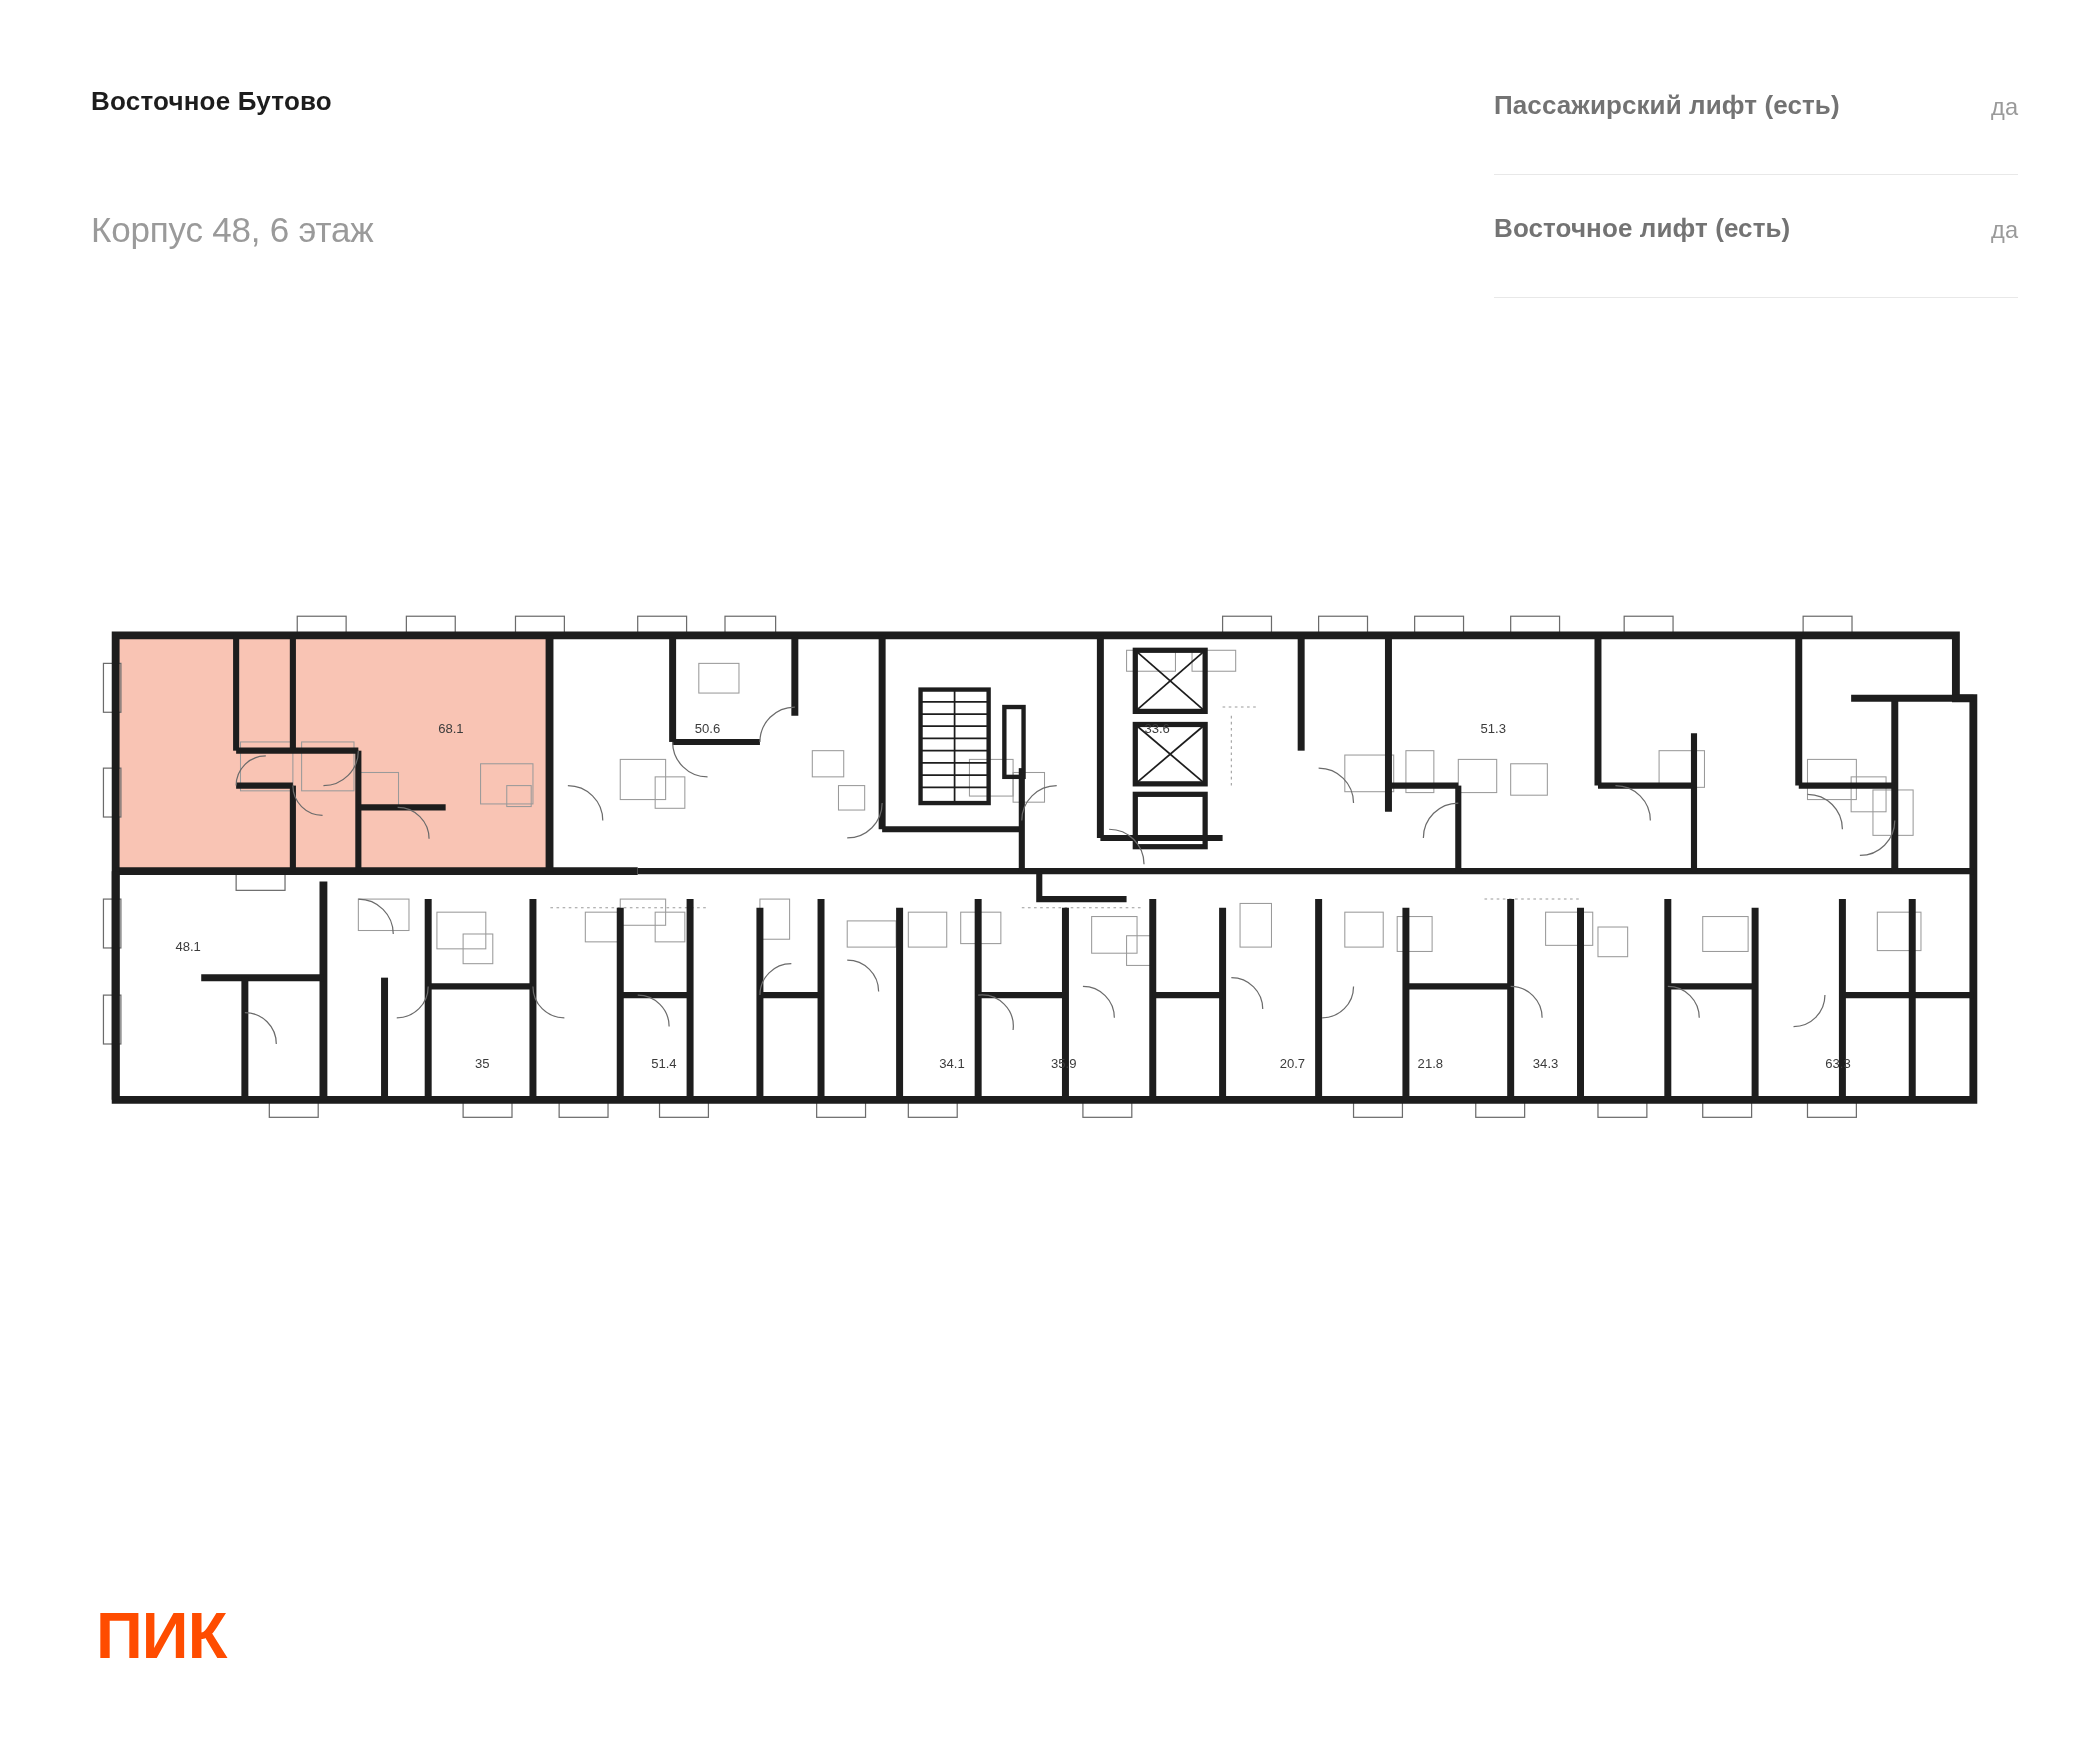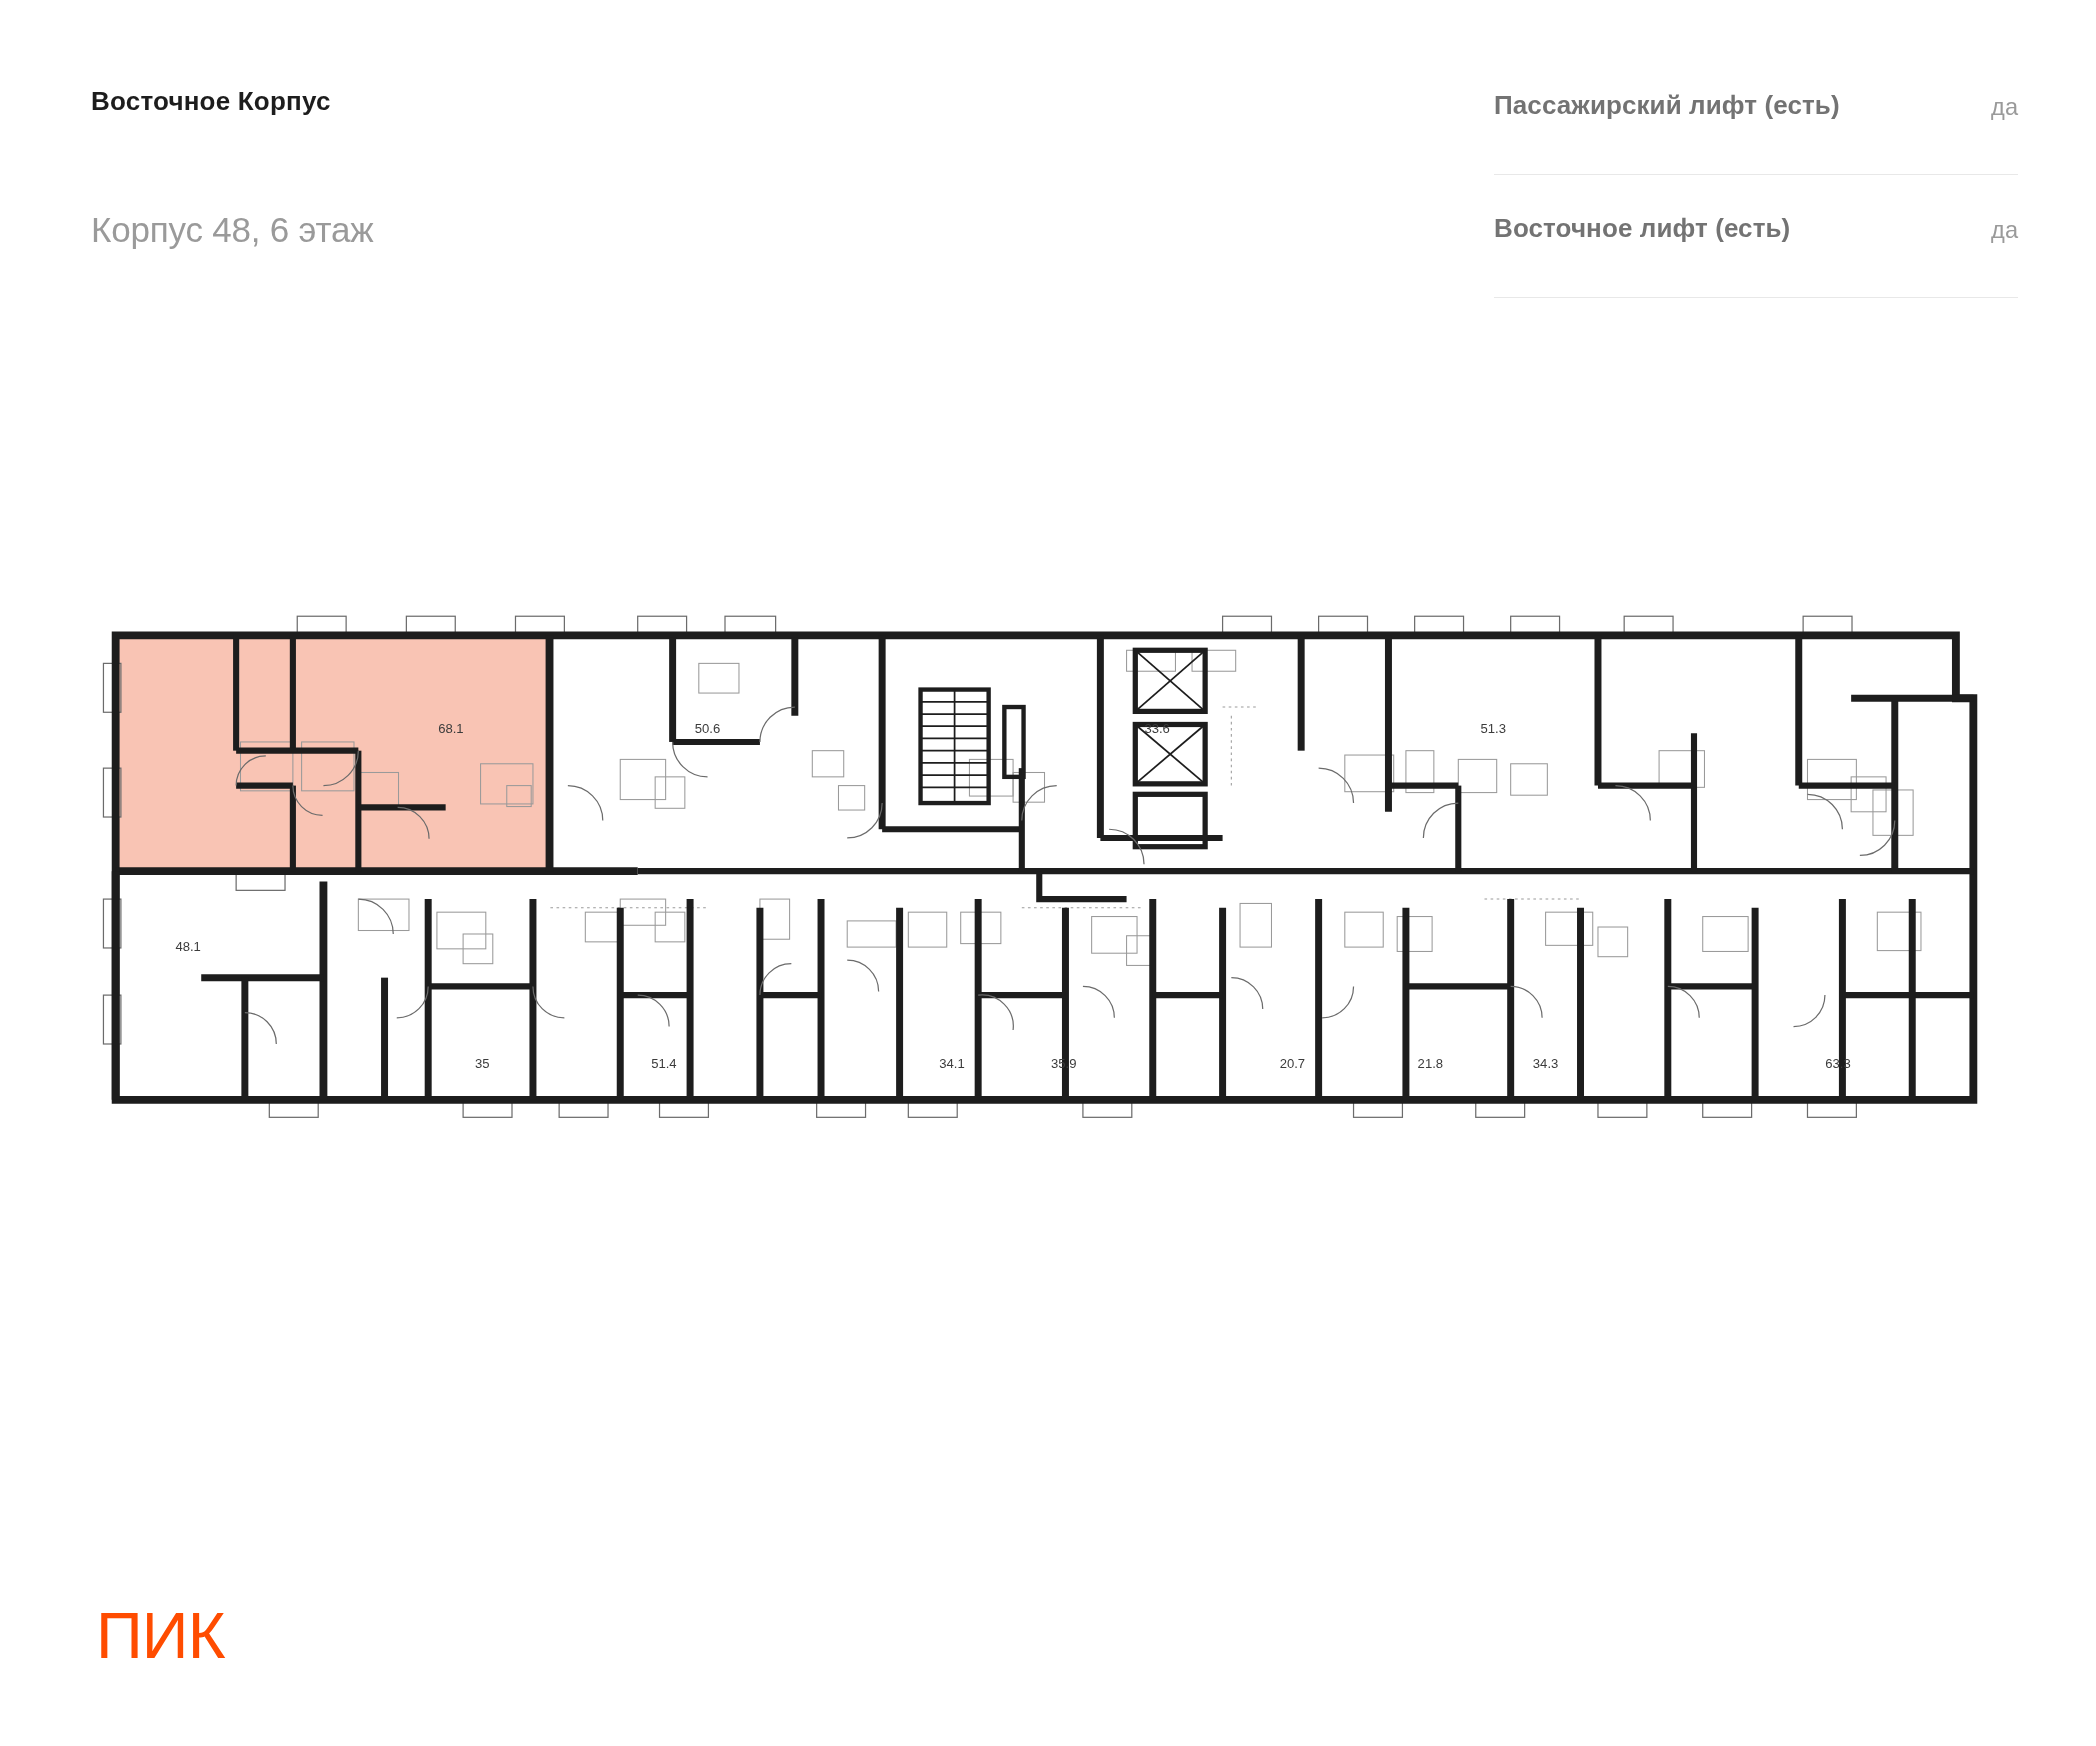--- a/index.html
+++ b/index.html
@@ -97,42 +97,42 @@
   .plan-svg {
     display: block;
   }
 
   
   .logo {
     position: absolute;
     left: 96px;
     top: 1603px;
     font-size: 65px;
-    font-weight: 400;
+    font-weight: 700;
     color: #ff4c00;
     letter-spacing: -0.9px;
     line-height: 1;
   }
 
   .area-label {
     font-family: "Liberation Sans", sans-serif;
     font-size: 15px;
     fill: #3c3c3c;
   }
   .area-label-hl {
     font-family: "Liberation Sans", sans-serif;
     font-size: 15px;
     fill: #3c3c3c;
   }
 </style>
 </head>
 <body>
 
 <div class="header">
-  <div class="project-name">Восточное Корпус</div>
+  <div class="project-name">Восточное Бутово</div>
   <div class="plan-sub">Корпус 48, 6 этаж</div>
 </div>
 
 <div class="spec">
   <div class="spec-row">
     <div class="spec-label">Пассажирский лифт (есть)</div>
     <div class="spec-value">да</div>
   </div>
   <div class="spec-row">
     <div class="spec-label">Восточное лифт (есть)</div>

